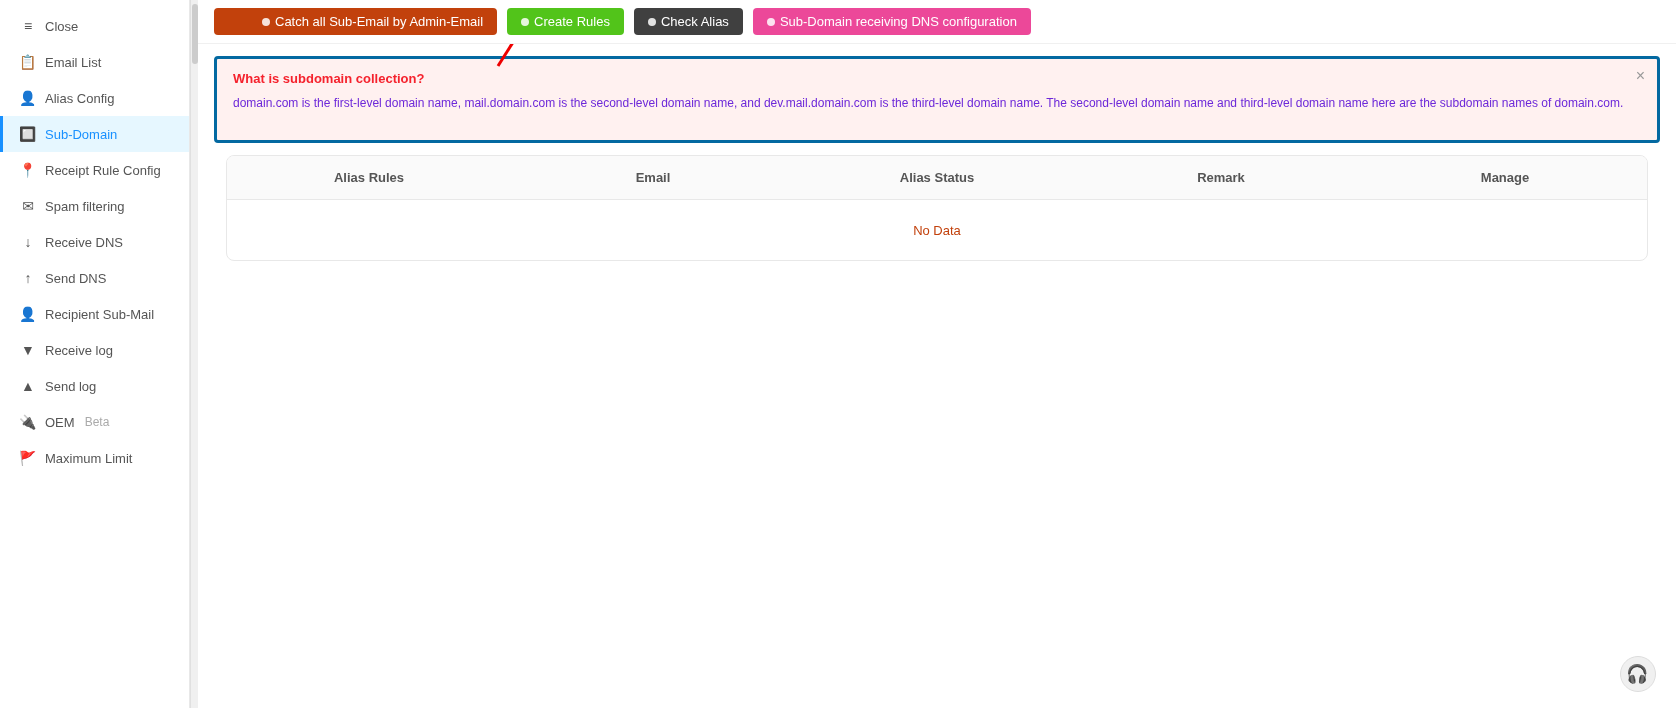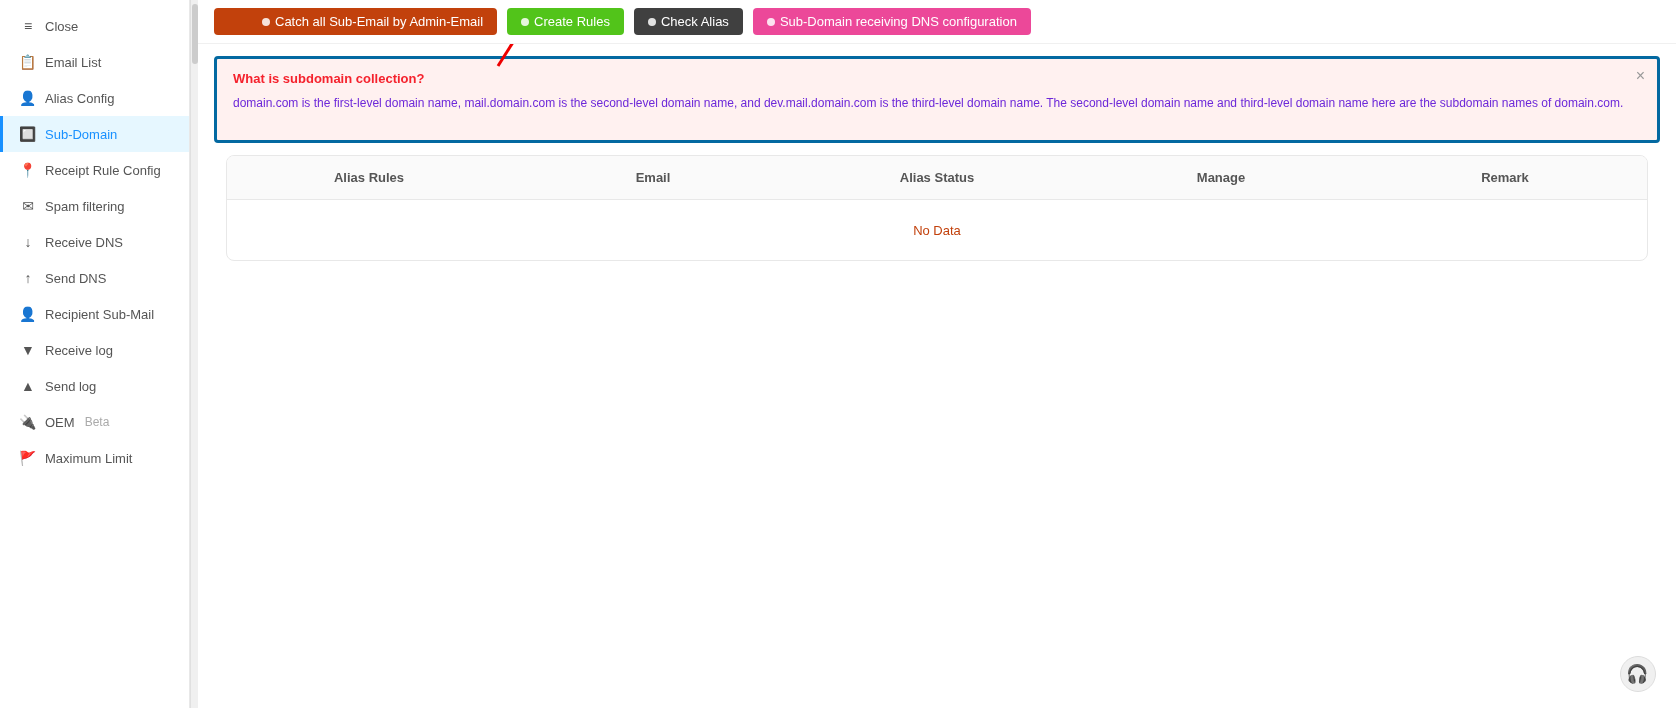--- a/index.html
+++ b/index.html
@@ -299,22 +299,22 @@
         <br>
         <span class="info-box-close">×</span>
       </div>
     </div>
 
     <div class="table-area">
       <div class="table-header" id="table-header">
           <div class="table-header-cell">Alias Rules</div>
           <div class="table-header-cell">Email</div>
           <div class="table-header-cell">Alias Status</div>
+          <div class="table-header-cell">Remark</div>
           <div class="table-header-cell">Manage</div>
-          <div class="table-header-cell">Remark</div>
         </div>
       <div class="table-body">
         <span>No Data</span>
       </div>
     </div>
   </div>
 </div>
 
 <div class="support-icon">
   <span>🎧</span>

